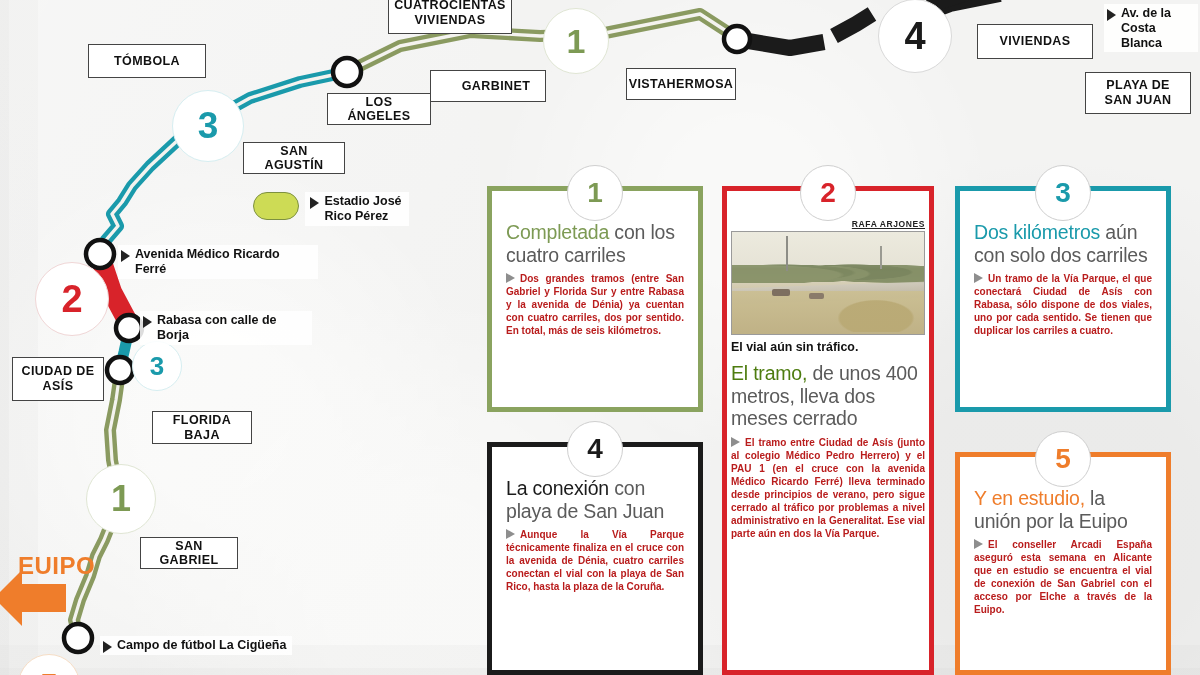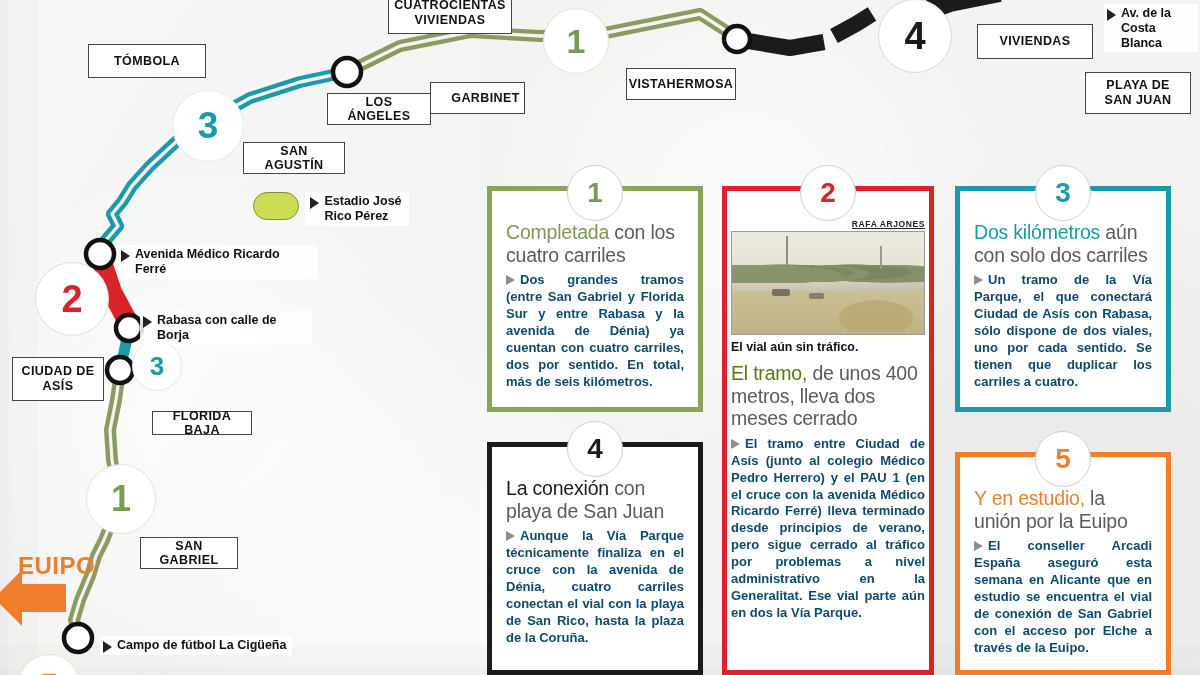--- a/index.html
+++ b/index.html
@@ -58,21 +58,21 @@
     font-weight:bold;box-sizing:border-box;}
 
   
   .card{position:absolute;background:#fff;box-sizing:border-box;}
   .card .inner{position:absolute;inset:0;background:#fff;box-sizing:border-box;padding:30px 14px 10px 14px;}
   .card .badge{position:absolute;top:-26px;left:50%;transform:translateX(-50%);
     width:54px;height:54px;border-radius:50%;background:#fff;border:1.4px solid #cfcfcf;
     display:flex;align-items:center;justify-content:center;font-size:28px;font-weight:bold;z-index:5;}
   .card h3{margin:0 0 6px 0;font-size:19.5px;font-weight:normal;color:#5b5b5b;line-height:1.16;letter-spacing:-.2px;}
   .card h3 b{font-weight:normal;}
-  .card .body{font-size:13px;font-weight:bold;color:#0c4a6e;line-height:1.30;text-align:justify;}
+  .card .body{font-size:10px;font-weight:bold;color:#b91c1c;line-height:1.30;text-align:justify;}
   .card .body .tri{display:inline-block;width:0;height:0;border-left:9px solid #8e8e8e;
     border-top:5.5px solid transparent;border-bottom:5.5px solid transparent;
     margin-right:5px;position:relative;top:1px;}
   .card .cap{font-size:12.4px;font-weight:bold;color:#111;margin:5px 0 8px 0;}
 
   
   .photo-wrap{position:relative;margin-top:2px;}
   .credit{font-size:8.5px;font-weight:bold;letter-spacing:.6px;color:#222;
     text-align:right;text-decoration:underline;margin-bottom:2px;}
   .photo{width:100%;height:104px;border:1px solid #9a9a9a;box-sizing:border-box;
@@ -167,27 +167,27 @@
       <div class="mmark" style="left: 35px; top: 262px; width: 74px; height: 74px; border: 1.4px solid rgb(240, 214, 214); color: rgb(216, 35, 42); font-size: 38px;">2</div>
       <div class="mmark" style="left: 132px; top: 341px; width: 50px; height: 50px; border: 1.4px solid rgb(214, 238, 241); color: rgb(26, 154, 171); font-size: 26px;">3</div>
       <div class="mmark" style="left: 86px; top: 464px; width: 70px; height: 70px; border: 1.4px solid rgb(224, 230, 212); color: rgb(125, 154, 84); font-size: 36px;">1</div>
       <div class="mmark" style="left: 18px; top: 654px; width: 62px; height: 62px; border: 1.4px solid rgb(246, 221, 197); color: rgb(239, 125, 43); font-size: 32px;">5</div>
     </div>
 
   <div id="place-labels">
       <div class="plabel" style="left: 88px; top: 44px; width: 118px; height: 34px;">TÓMBOLA</div>
       <div class="plabel two" style="left: 388px; top: -8px; width: 124px; height: 42px;">CUATROCIENTAS<br>VIVIENDAS</div>
       <div class="plabel" style="left: 327px; top: 93px; width: 104px; height: 32px;">LOS ÁNGELES</div>
-      <div class="plabel" style="left: 430px; top: 82px; width: 95px; height: 32px; padding-left: 24px;">GARBINET</div>
+      <div class="plabel" style="left: 430px; top: 70px; width: 116px; height: 32px; padding-left: 24px;">GARBINET</div>
       <div class="plabel" style="left: 626px; top: 68px; width: 110px; height: 32px;">VISTAHERMOSA</div>
       <div class="plabel" style="left: 977px; top: 24px; width: 116px; height: 35px;">VIVIENDAS</div>
       <div class="plabel two" style="left: 1085px; top: 72px; width: 106px; height: 42px;">PLAYA DE<br>SAN JUAN</div>
       <div class="plabel" style="left: 243px; top: 142px; width: 102px; height: 32px;">SAN AGUSTÍN</div>
       <div class="plabel two" style="left: 12px; top: 357px; width: 92px; height: 44px;">CIUDAD DE<br>ASÍS</div>
-      <div class="plabel" style="left: 152px; top: 411px; width: 100px; height: 24px;">FLORIDA BAJA</div>
+      <div class="plabel" style="left: 152px; top: 411px; width: 100px; height: 33px;">FLORIDA BAJA</div>
       <div class="plabel" style="left: 140px; top: 537px; width: 98px; height: 32px;">SAN GABRIEL</div>
     </div>
 
   <div id="pointer-labels">
       <div class="ptr" style="left: 1104px; top: 4px; width: 94px;">
         <span class="tri"></span>
         <span class="txt">Av. de la<br>Costa Blanca</span>
       </div>
       <div class="ptr" style="left: 305px; top: 192px; width: 104px; justify-content: center;">
         <span class="tri"></span>

